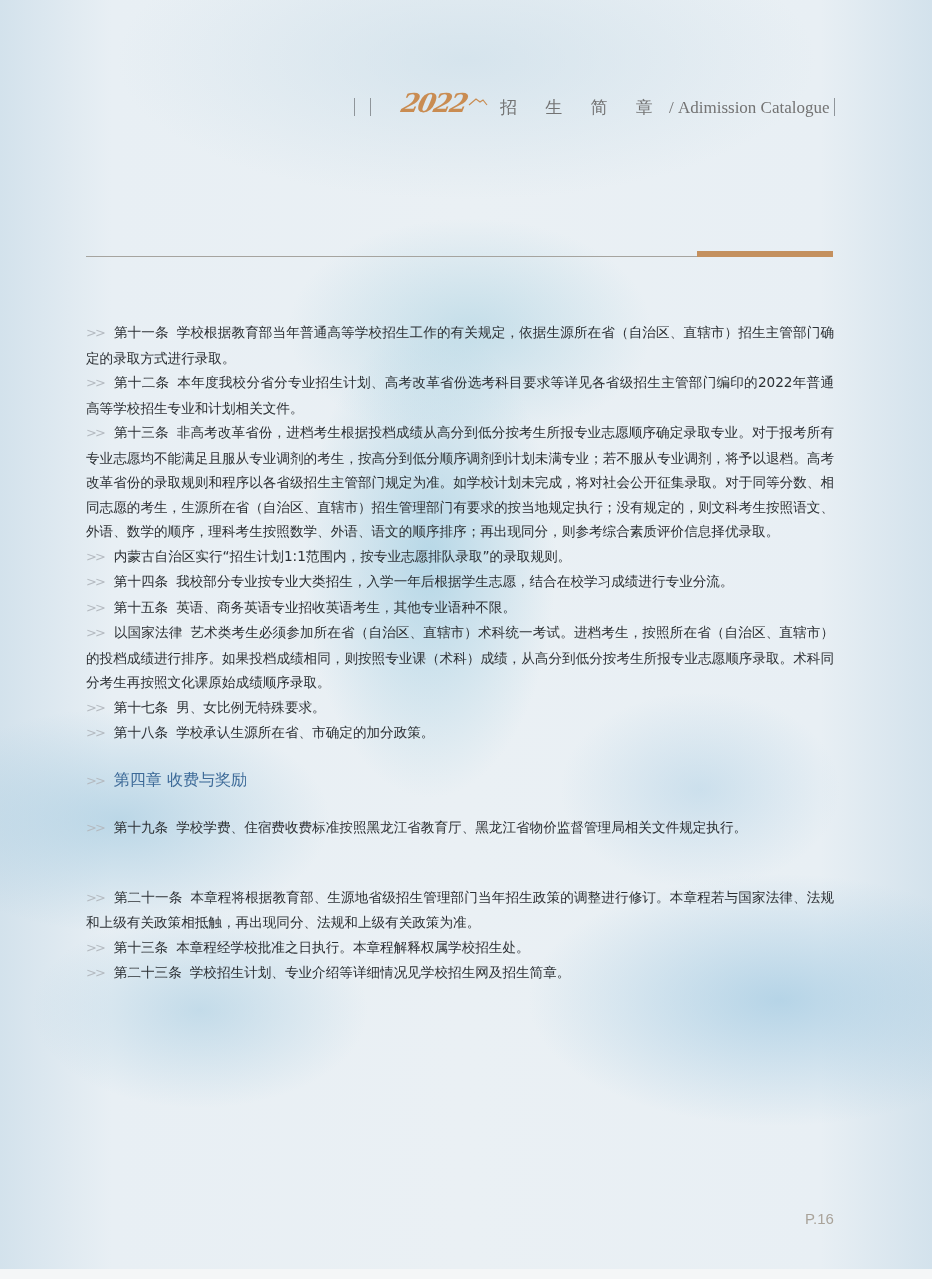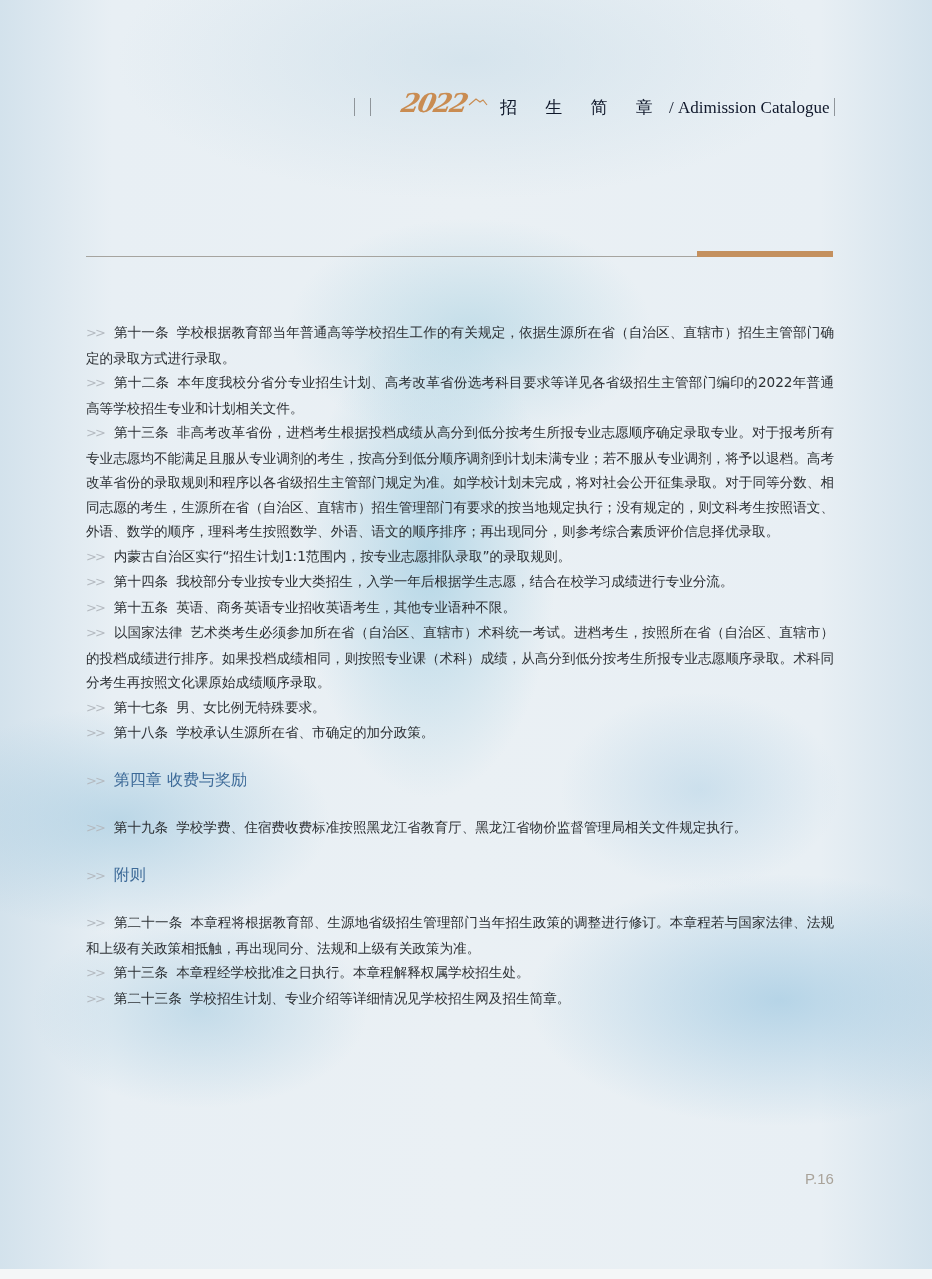--- a/index.html
+++ b/index.html
@@ -29,21 +29,21 @@
     .logo {
       position:absolute; left:52px; top:-4px;
       font-family: "DejaVu Serif", serif; font-style: italic; font-weight: bold;
       font-size: 26px; color: #c98c52; letter-spacing: -2px;
       transform: skewX(-12deg);
     }
     .logo-mark { position:absolute; left:118px; top:4px; width:20px; height:10px; }
     .header-title {
       position:absolute; left:150px; top:4px;
       font-family: "Liberation Serif", "DejaVu Serif", serif;
-      font-size: 17px; color: #0f172a; white-space: nowrap;
+      font-size: 17px; color: #737373; white-space: nowrap;
     }
     .header-title .cn { letter-spacing: 12px; }
 
     .rule { position:absolute; left:86px; top:256px; width:612px; height:1px; background:#a6a49f; }
     .rule-accent { position:absolute; left:697px; top:251px; width:136px; height:6px; background:#c4905e; }
 
     .content {
       position:absolute; left:86px; top:320px; width:748px;
       font-size: 13.6px; color: #2b2f33; line-height: 24.5px;
     }
@@ -51,21 +51,21 @@
     .arrow { color:#b4bac0; letter-spacing:-2px; margin-right:10px; font-size:13px; }
     .num { margin-right:8px; }
     .section {
       color:#3d6a98; font-size:16px; margin: 0;
     }
     .section .arrow { color:#b4bac0; }
     .sec-gap-top { height: 22px; }
     .sec-gap-bot { height: 22px; }
 
     .pagenum {
-      position:absolute; left:805px; top:1170px;
+      position:absolute; left:805px; top:1210px;
       font-family: "Liberation Sans", sans-serif; font-size: 15px; color:#a9a39a;
     }
   </style>
 </head>
 <body>
 
 <div class="bg"></div>
 <div class="bottom-strip"></div>
 
 <div class="header">
@@ -96,21 +96,20 @@
   <p class="para"><span class="arrow">&gt;&gt;</span><span class="num">第十七条</span><span>男、女比例无特殊要求。</span></p>
   <p class="para"><span class="arrow">&gt;&gt;</span><span class="num">第十八条</span><span>学校承认生源所在省、市确定的加分政策。</span></p>
 
   <div class="sec-gap-top"></div>
   <p class="section"><span class="arrow">&gt;&gt;</span><span>第四章  收费与奖励</span></p>
   <div class="sec-gap-bot"></div>
 
   <p class="para"><span class="arrow">&gt;&gt;</span><span class="num">第十九条</span><span>学校学费、住宿费收费标准按照黑龙江省教育厅、黑龙江省物价监督管理局相关文件规定执行。</span></p>
 
   <div class="sec-gap-top"></div>
-  <p class="section"><span class="arrow">&gt;&gt;</span><span>附则</span></p>
   <div class="sec-gap-bot"></div>
 
   <p class="para"><span class="arrow">&gt;&gt;</span><span class="num">第二十一条</span><span>本章程将根据教育部、生源地省级招生管理部门当年招生政策的调整进行修订。本章程若与国家法律、法规和上级有关政策相抵触，再出现同分、法规和上级有关政策为准。</span></p>
   <p class="para"><span class="arrow">&gt;&gt;</span><span class="num">第十三条</span><span>本章程经学校批准之日执行。本章程解释权属学校招生处。</span></p>
   <p class="para"><span class="arrow">&gt;&gt;</span><span class="num">第二十三条</span><span>学校招生计划、专业介绍等详细情况见学校招生网及招生简章。</span></p>
 </div>
 
 <div class="pagenum">P.16</div>
 
 </body></html>

